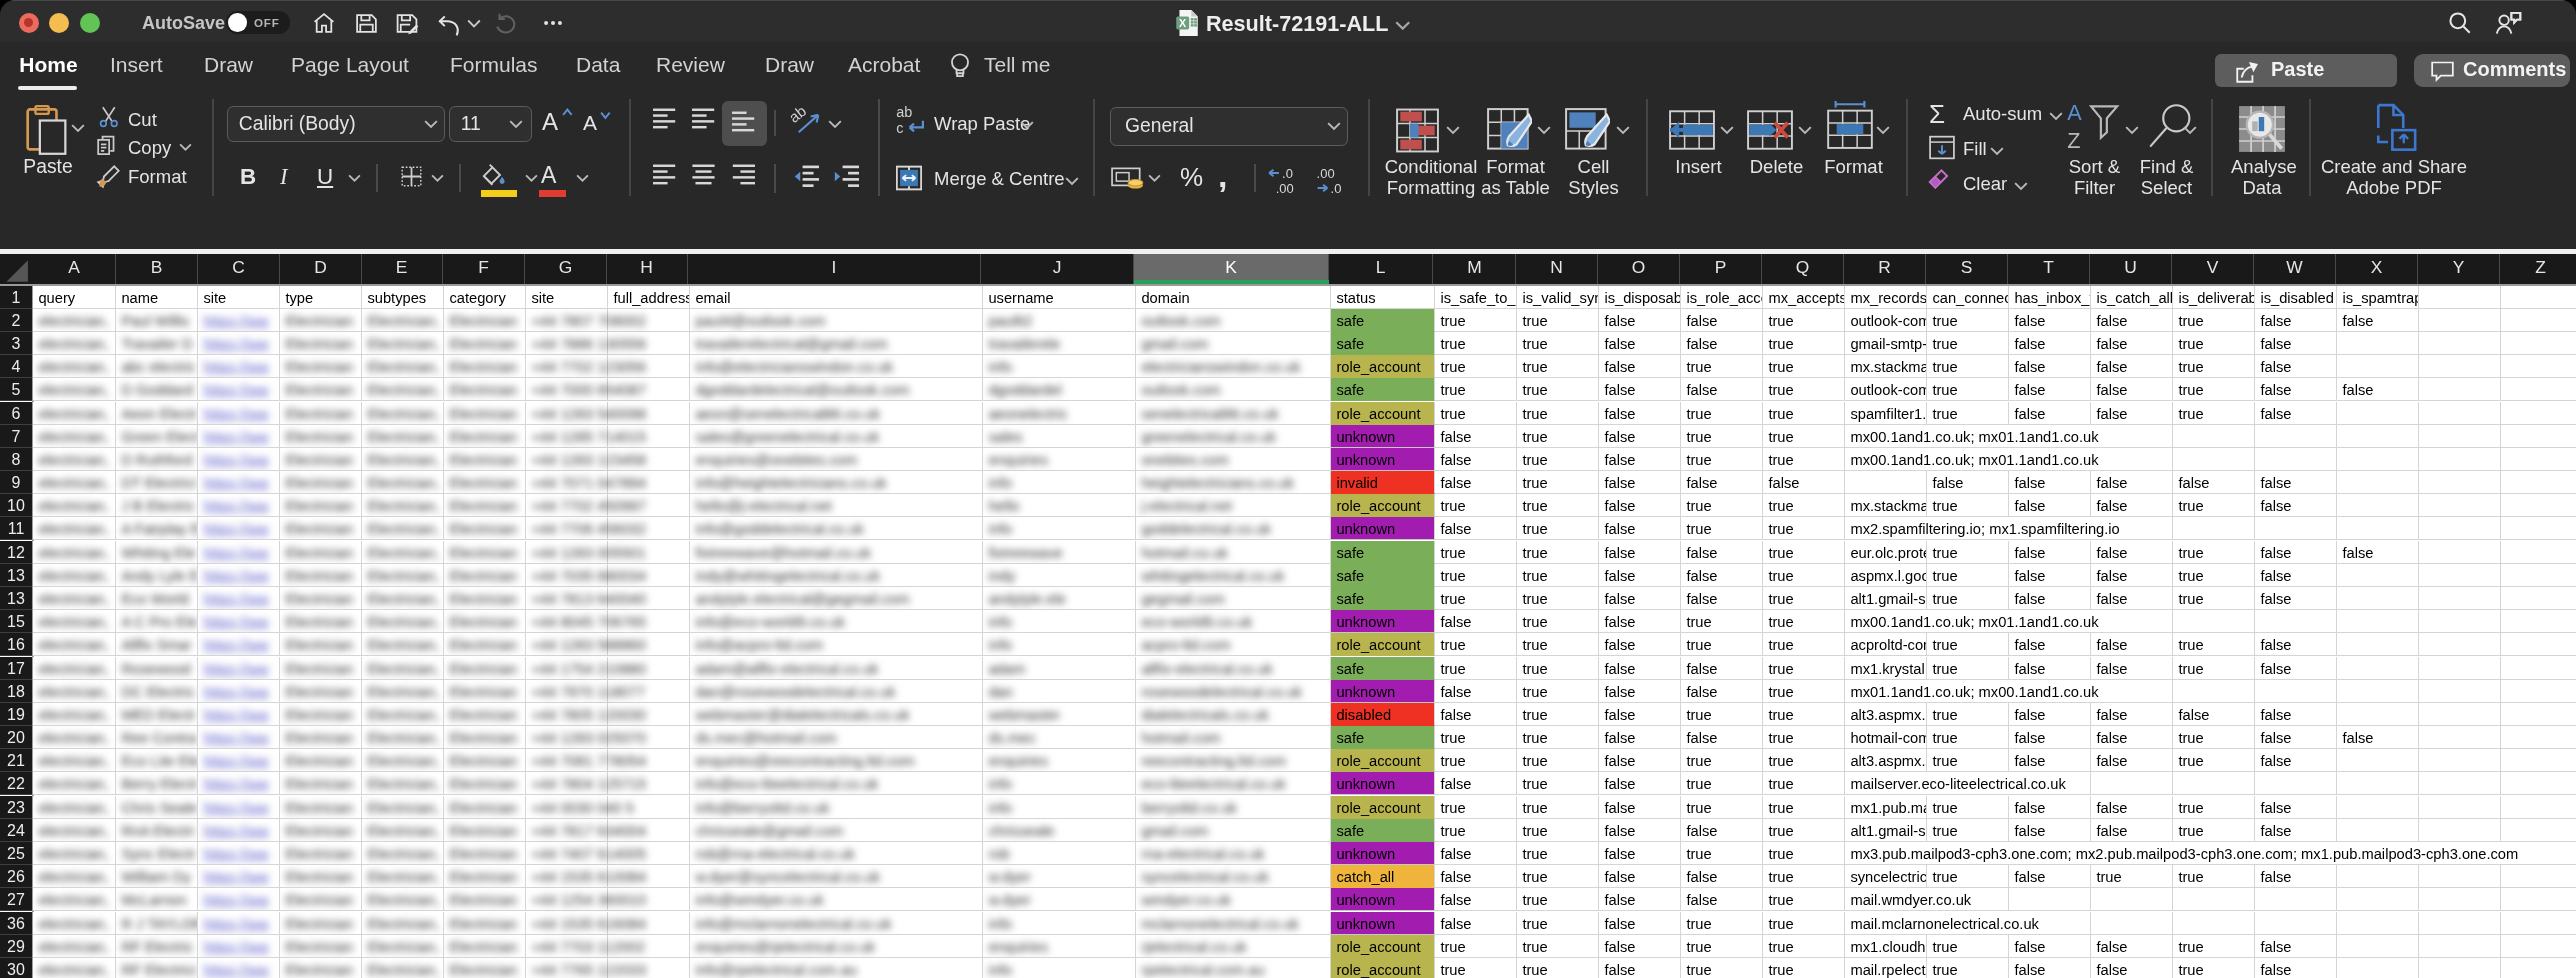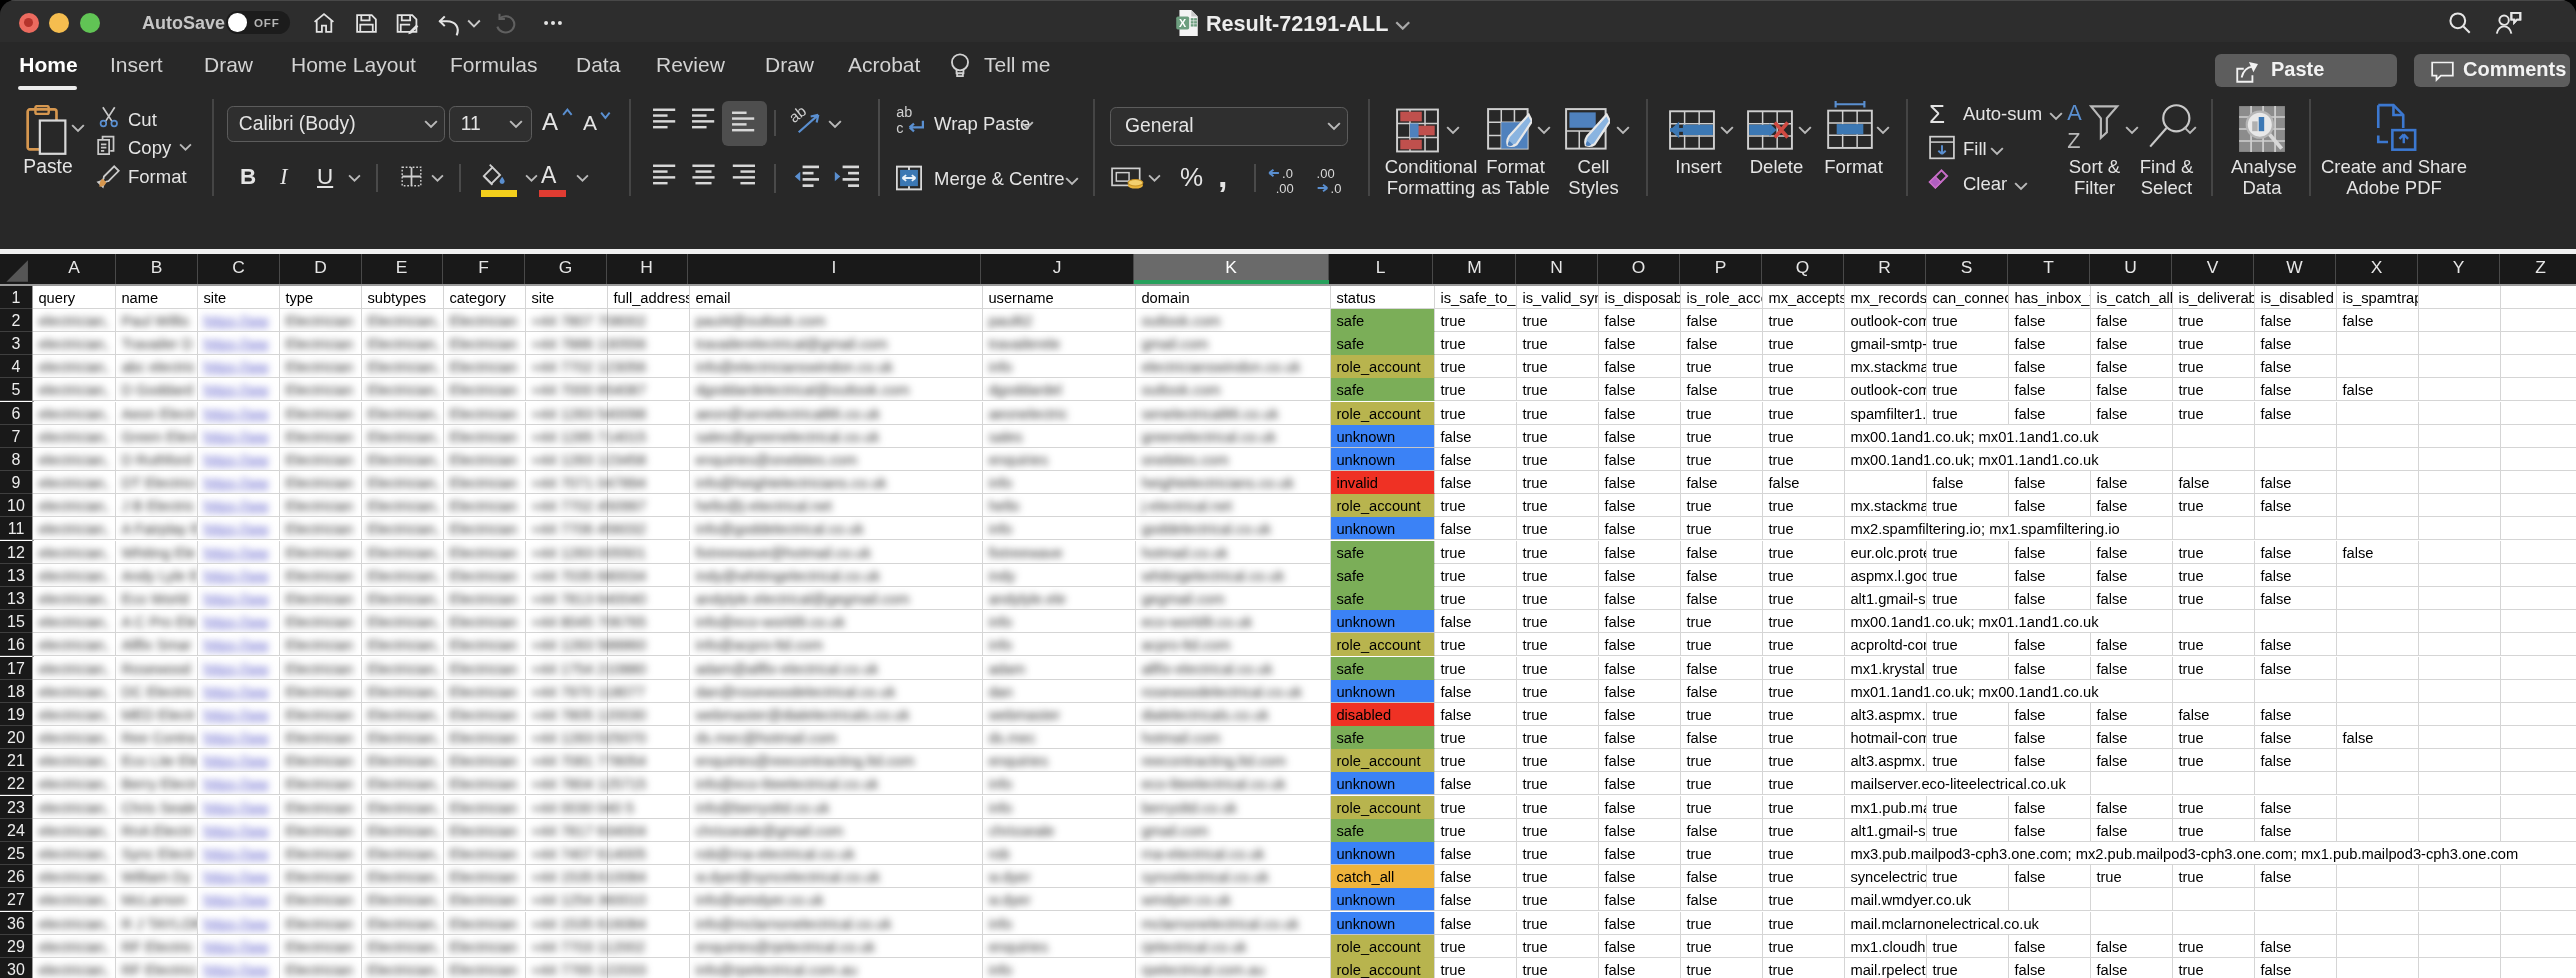--- a/index.html
+++ b/index.html
@@ -45,21 +45,21 @@
 #hdrline{position:absolute;left:0;top:30px;width:2576px;height:1.5px;background:#9a9a9a;}
 .rn{position:absolute;left:0;width:32px;background:#191919;color:#ececec;font-size:16px;font-weight:400;text-align:center;border-bottom:1.5px solid #3f3f3f;}
 #rnright{position:absolute;left:32px;top:32px;width:1.5px;height:692px;background:#9a9a9a;}
 .row{position:absolute;left:33px;height:23px;display:flex;}
 .c{height:23px;border-right:1.5px solid #d5d5d5;border-bottom:1.5px solid #d5d5d5;font-size:14.7px;color:#000;padding:3.9px 0 0 5.4px;white-space:nowrap;overflow:hidden;flex:none;background:#fff;}
 .c.ov{overflow:visible;}
 .bl{filter:blur(3.5px);color:#323232;}
 .bl2{filter:blur(3.5px);color:#6060cc;text-decoration:underline;}
 .safe{background:#7bae58;border-bottom-color:#7bae58;}
 .role{background:#b8b44e;border-bottom-color:#b8b44e;}
-.unk{background:#3b82f6;border-bottom-color:#c6c6c6;}
+.unk{background:#a21caf;border-bottom-color:#c6c6c6;}
 .inv{background:#ef3124;border-bottom-color:#ef3124;}
 .dis{background:#ef3124;border-bottom-color:#ef3124;}
 .cat{background:#efb43c;border-bottom-color:#efb43c;}
 svg{display:block;}
 </style></head><body>
 <div id="app">
 
 <div id="titlebar">
 <div class="tl" style="left:18.5px;background:#ec6b5f;"></div>
 <div class="tl" style="left:49px;background:#f5bd4f;"></div>
@@ -126,41 +126,41 @@
         <path d="M2.5 21c1-4.5 4-6.5 6.5-6.5s5.5 2 6.5 6.5"></path>
         <path d="M15.5 2.5h8v6h-3l-2.4 2.6V8.5h-2.6z" fill="#2d2d2d"></path>
         <path d="M15.5 2.5h8v6h-3l-2.4 2.6V8.5h-2.6z"></path>
       </svg>
 </div>
 
 <div id="tabrow">
 <div class="tab sel" style="left:19.3px">Home</div>
 <div class="tab" style="left:110px">Insert</div>
 <div class="tab" style="left:204px">Draw</div>
-<div class="tab" style="left:291px">Home Layout</div>
+<div class="tab" style="left:291px">Page Layout</div>
 <div class="tab" style="left:450px">Formulas</div>
 <div class="tab" style="left:576px">Data</div>
 <div class="tab" style="left:656px">Review</div>
 <div class="tab" style="left:765px">Draw</div>
 <div class="tab" style="left:848px">Acrobat</div>
 <div class="tab" style="left:984px">Tell me</div>
 <div id="homeline"></div>
 <svg class="abs" style="left:947px;top:10px" width="26" height="31" viewBox="0 0 22 27" fill="none" stroke="#d2d2d2" stroke-width="1.6">
         <circle cx="11" cy="9" r="7"></circle>
         <path d="M8 15.5v3h6v-3M8.5 18.5v2.5h5v-2.5M9.5 21h3"></path>
       </svg>
 <div class="pillbtn" style="left:2215px;width:182px;">
 <svg style="position:absolute;left:18.5px;top:6.2px" width="26" height="23" viewBox="0 0 24 21" fill="none" stroke="#f2f2f2" stroke-width="1.7">
           <path d="M9 8H3v12h14v-6"></path>
           <path d="M7 16C8.5 10 12 6.5 17 6"></path>
           <path d="M13 2.5h8.5L19 11z" fill="#f2f2f2" stroke="none" transform="rotate(12 17 6)"></path>
         </svg>
 <span style="position:absolute;left:56px;top:4.6px">Paste</span>
       </div>
-<div class="pillbtn" style="left:2414px;width:156px;">
+<div class="pillbtn" style="left:2414px;width:156px;border-radius:9px;">
 <svg style="position:absolute;left:15.5px;top:6.2px" width="25" height="22.4" viewBox="0 0 23 20" fill="none" stroke="#f2f2f2" stroke-width="1.6">
           <path d="M2 2h19v12h-11l-4 4v-4H2z"></path>
         </svg>
 <span style="position:absolute;left:49px;top:4.6px">Comments</span>
       </div>
 </div>
 <div id="ribbon">
 <div class="gsep" style="left:212px"></div>
 <div class="gsep" style="left:629px"></div>
 <div class="gsep" style="left:1093px"></div>

